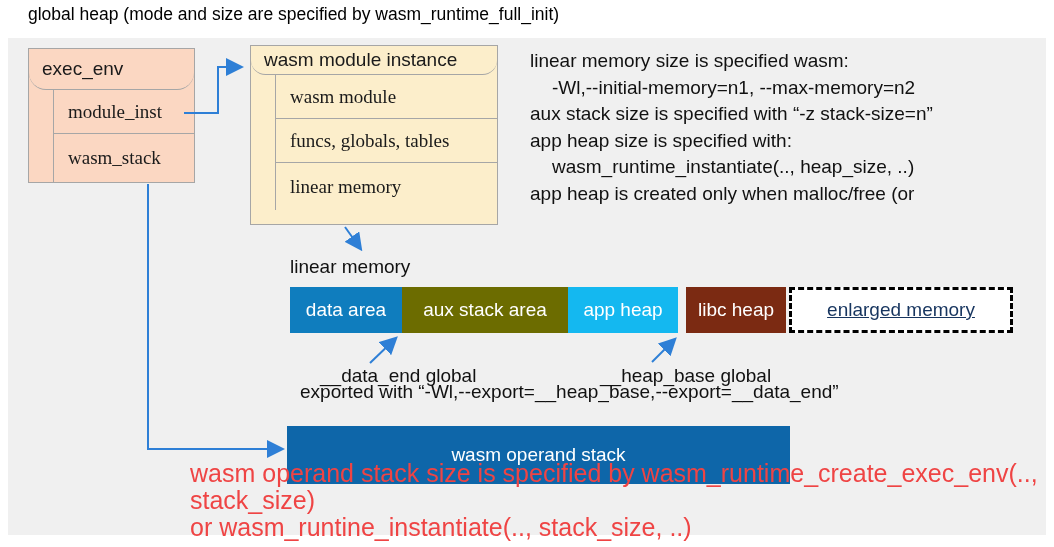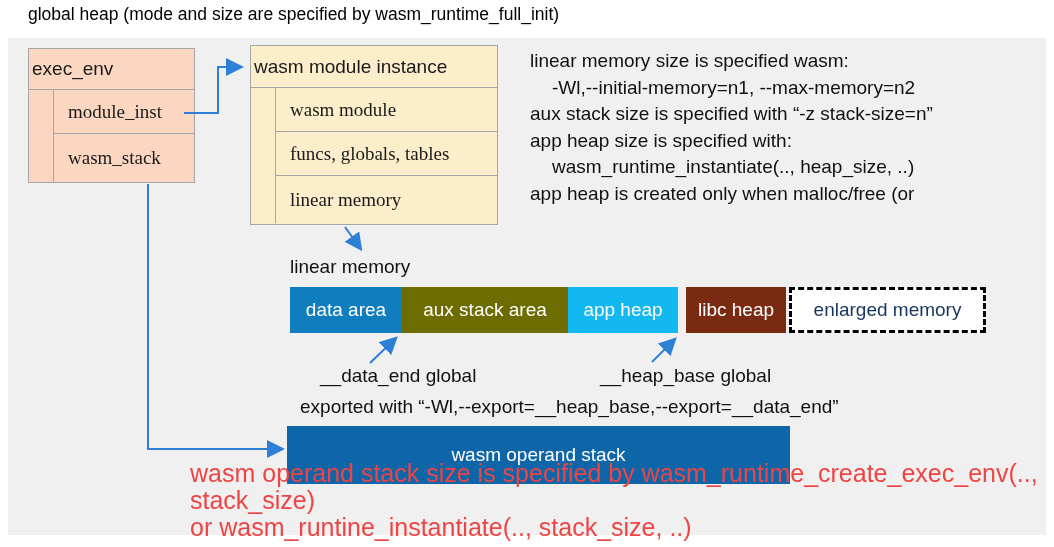--- a/index.html
+++ b/index.html
@@ -31,22 +31,23 @@
   .struct {
     position: absolute;
     border: 1px solid var(--box_border);
     font-size: 19px;
     color: #1a1a1a;
   }
   .struct.pink { background: var(--pink_box); }
   .struct.cream { background: var(--cream_box); }
   .struct-header {
     display: flex; align-items: center;
-    padding-left: 3px;
+    padding-left: 13px;
     border-bottom: 1px solid var(--box_border);
+    border-radius: 17px;
   }
   .struct-rows { margin-left: 24px; border-left: 1px solid var(--box_border); font-family: Liberation Serif, serif; }
   .struct-row {
     display: flex; align-items: center;
     padding-left: 14px;
     border-bottom: 1px solid var(--box_border);
   }
   .struct-row:last-child { border-bottom: none; }
   
   .notes {
@@ -111,21 +112,21 @@
 
   <div class="struct pink" style="left:28px; top:48px; width:167px; height:135px;">
     <div class="struct-header" style="height:41px;">exec_env</div>
     <div class="struct-rows">
       <div class="struct-row" style="height:44px;">module_inst</div>
       <div class="struct-row" style="height:48px;">wasm_stack</div>
     </div>
   </div>
 
   <div class="struct cream" style="left:250px; top:45px; width:248px; height:180px;">
-    <div class="struct-header" style="height:42px;">wasm module instance</div>
+    <div class="struct-header" style="height:29px;">wasm module instance</div>
     <div class="struct-rows">
       <div class="struct-row" style="height:44px;">wasm module</div>
       <div class="struct-row" style="height:44px;">funcs, globals, tables</div>
       <div class="struct-row" style="height:47px;">linear memory</div>
     </div>
   </div>
 
   <div class="notes">
     <div>linear memory size is specified wasm:</div>
     <div class="indent">-Wl,--initial-memory=n1, --max-memory=n2</div>
@@ -135,26 +136,26 @@
     <div>app heap is created only when malloc/free (or</div>
   </div>
 
   <div class="lm-label">linear memory</div>
 
   <div class="membar">
     <div class="seg" style="width: 112px; background: rgb(15, 125, 190);">data area</div>
     <div class="seg" style="width: 166px; background: rgb(108, 108, 0);">aux stack area</div>
     <div class="seg" style="width: 110px; background: rgb(20, 184, 240);">app heap</div>
     <div class="seg" style="width: 100px; background: rgb(123, 42, 18); margin-left: 8px;">libc heap</div>
-    <div class="seg enlarged" style="width:197px;">enlarged memory</div>
+    <div class="seg enlarged" style="width:224px;text-decoration:underline;">enlarged memory</div>
   </div>
 
   <div class="anno" style="left:320px; top:365px;">__data_end global</div>
   <div class="anno" style="left:600px; top:365px;">__heap_base global</div>
-  <div class="anno" style="left:300px; top:396px;">exported with “-Wl,--export=__heap_base,--export=__data_end”</div>
+  <div class="anno" style="left:300px; top:381px;">exported with “-Wl,--export=__heap_base,--export=__data_end”</div>
 
   <div class="opstack">wasm operand stack</div>
 
   <div class="bottom-note">
     <div>wasm operand stack size is specified by wasm_runtime_create_exec_env(.., stack_size)</div>
     <div>or wasm_runtine_instantiate(.., stack_size, ..)</div>
   </div>
 
   <svg class="arrows" viewBox="0 0 1054 547">
     <defs>

